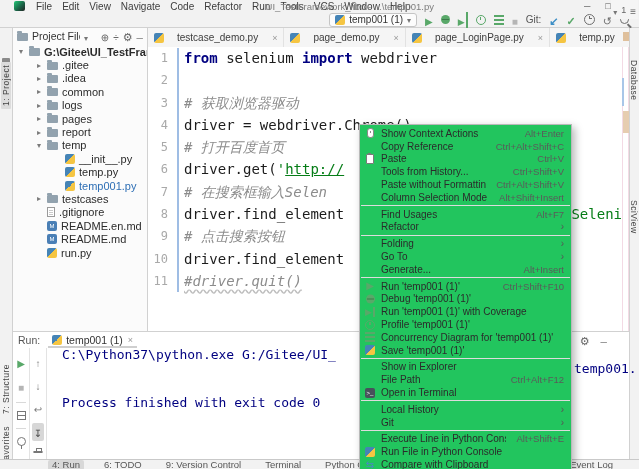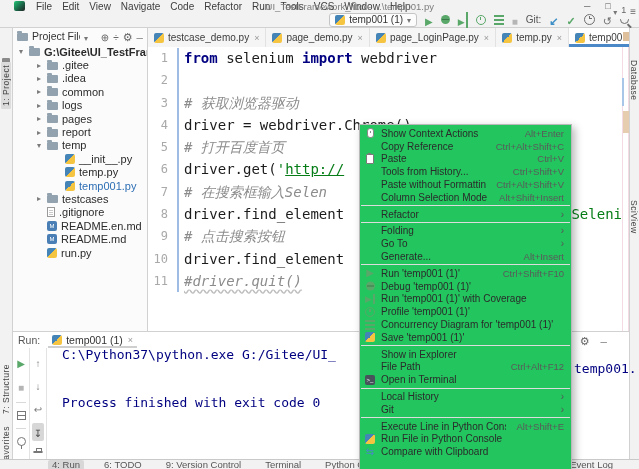--- a/index.html
+++ b/index.html
@@ -109,21 +109,21 @@
   .trow{display:flex;align-items:center;gap:4px;height:13.4px;font-size:11px;color:#2b2b2b;
         white-space:nowrap;box-sizing:border-box;}
   .trow.bold .tlabel{font-weight:bold;}
   .trow.selected .tlabel{color:#2e6fb5;}
   .chev{width:8px;flex:none;color:#7a7a7a;font-size:8px;text-align:center;}
   .chev.open::before{content:"▾";}
   .chev.closed::before{content:"▸";}
   
   .tabbar{position:absolute;left:148px;top:28px;width:481px;height:19px;background:#f5f5f5;
           display:flex;overflow:hidden;}
-  .tab{display:flex;align-items:center;gap:4px;padding:0 6px;font-size:10px;color:#3c3c3c;
+  .tab{display:flex;align-items:center;gap:13px;padding:0 6px;font-size:10px;color:#3c3c3c;
        border-right:1px solid #e2e2e2;height:19px;white-space:nowrap;box-sizing:border-box;}
   .tab.active{background:#fff;box-shadow:inset 0 -3px 0 #4a88c7;}
   .tab-close{color:#9a9a9a;font-size:9px;margin-left:1px;}
   .tab-close::before{content:"×";}
   .tabbar-right{position:absolute;right:1px;top:0;height:19px;display:flex;align-items:center;
                 gap:4px;background:#f5f5f5;padding:0 2px;}
   .hidden-count{font-size:9px;color:#666;}
   
   .code{position:absolute;left:148px;top:47px;width:474px;height:284px;background:#fff;
         font-family:"DejaVu Sans Mono",monospace;font-size:14px;overflow:hidden;}
@@ -519,20 +519,24 @@
       <div class="mrow">
         <span class="mlabel">Paste without Formatting</span>
         <span class="mshort">Ctrl+Alt+Shift+V</span>
       </div>
       <div class="mrow">
         <span class="mlabel">Column Selection Mode</span>
         <span class="mshort">Alt+Shift+Insert</span>
       </div>
       <div class="msep"></div>
       <div class="mrow">
+        <span class="mlabel">Find Usages</span>
+        <span class="mshort">Alt+F7</span>
+      </div>
+      <div class="mrow">
         <span class="mlabel">Refactor</span>
         <span class="msub"></span>
       </div>
       <div class="msep"></div>
       <div class="mrow">
         <span class="mlabel">Folding</span>
         <span class="msub"></span>
       </div>
       <div class="mrow">
         <span class="mlabel">Go To</span>

